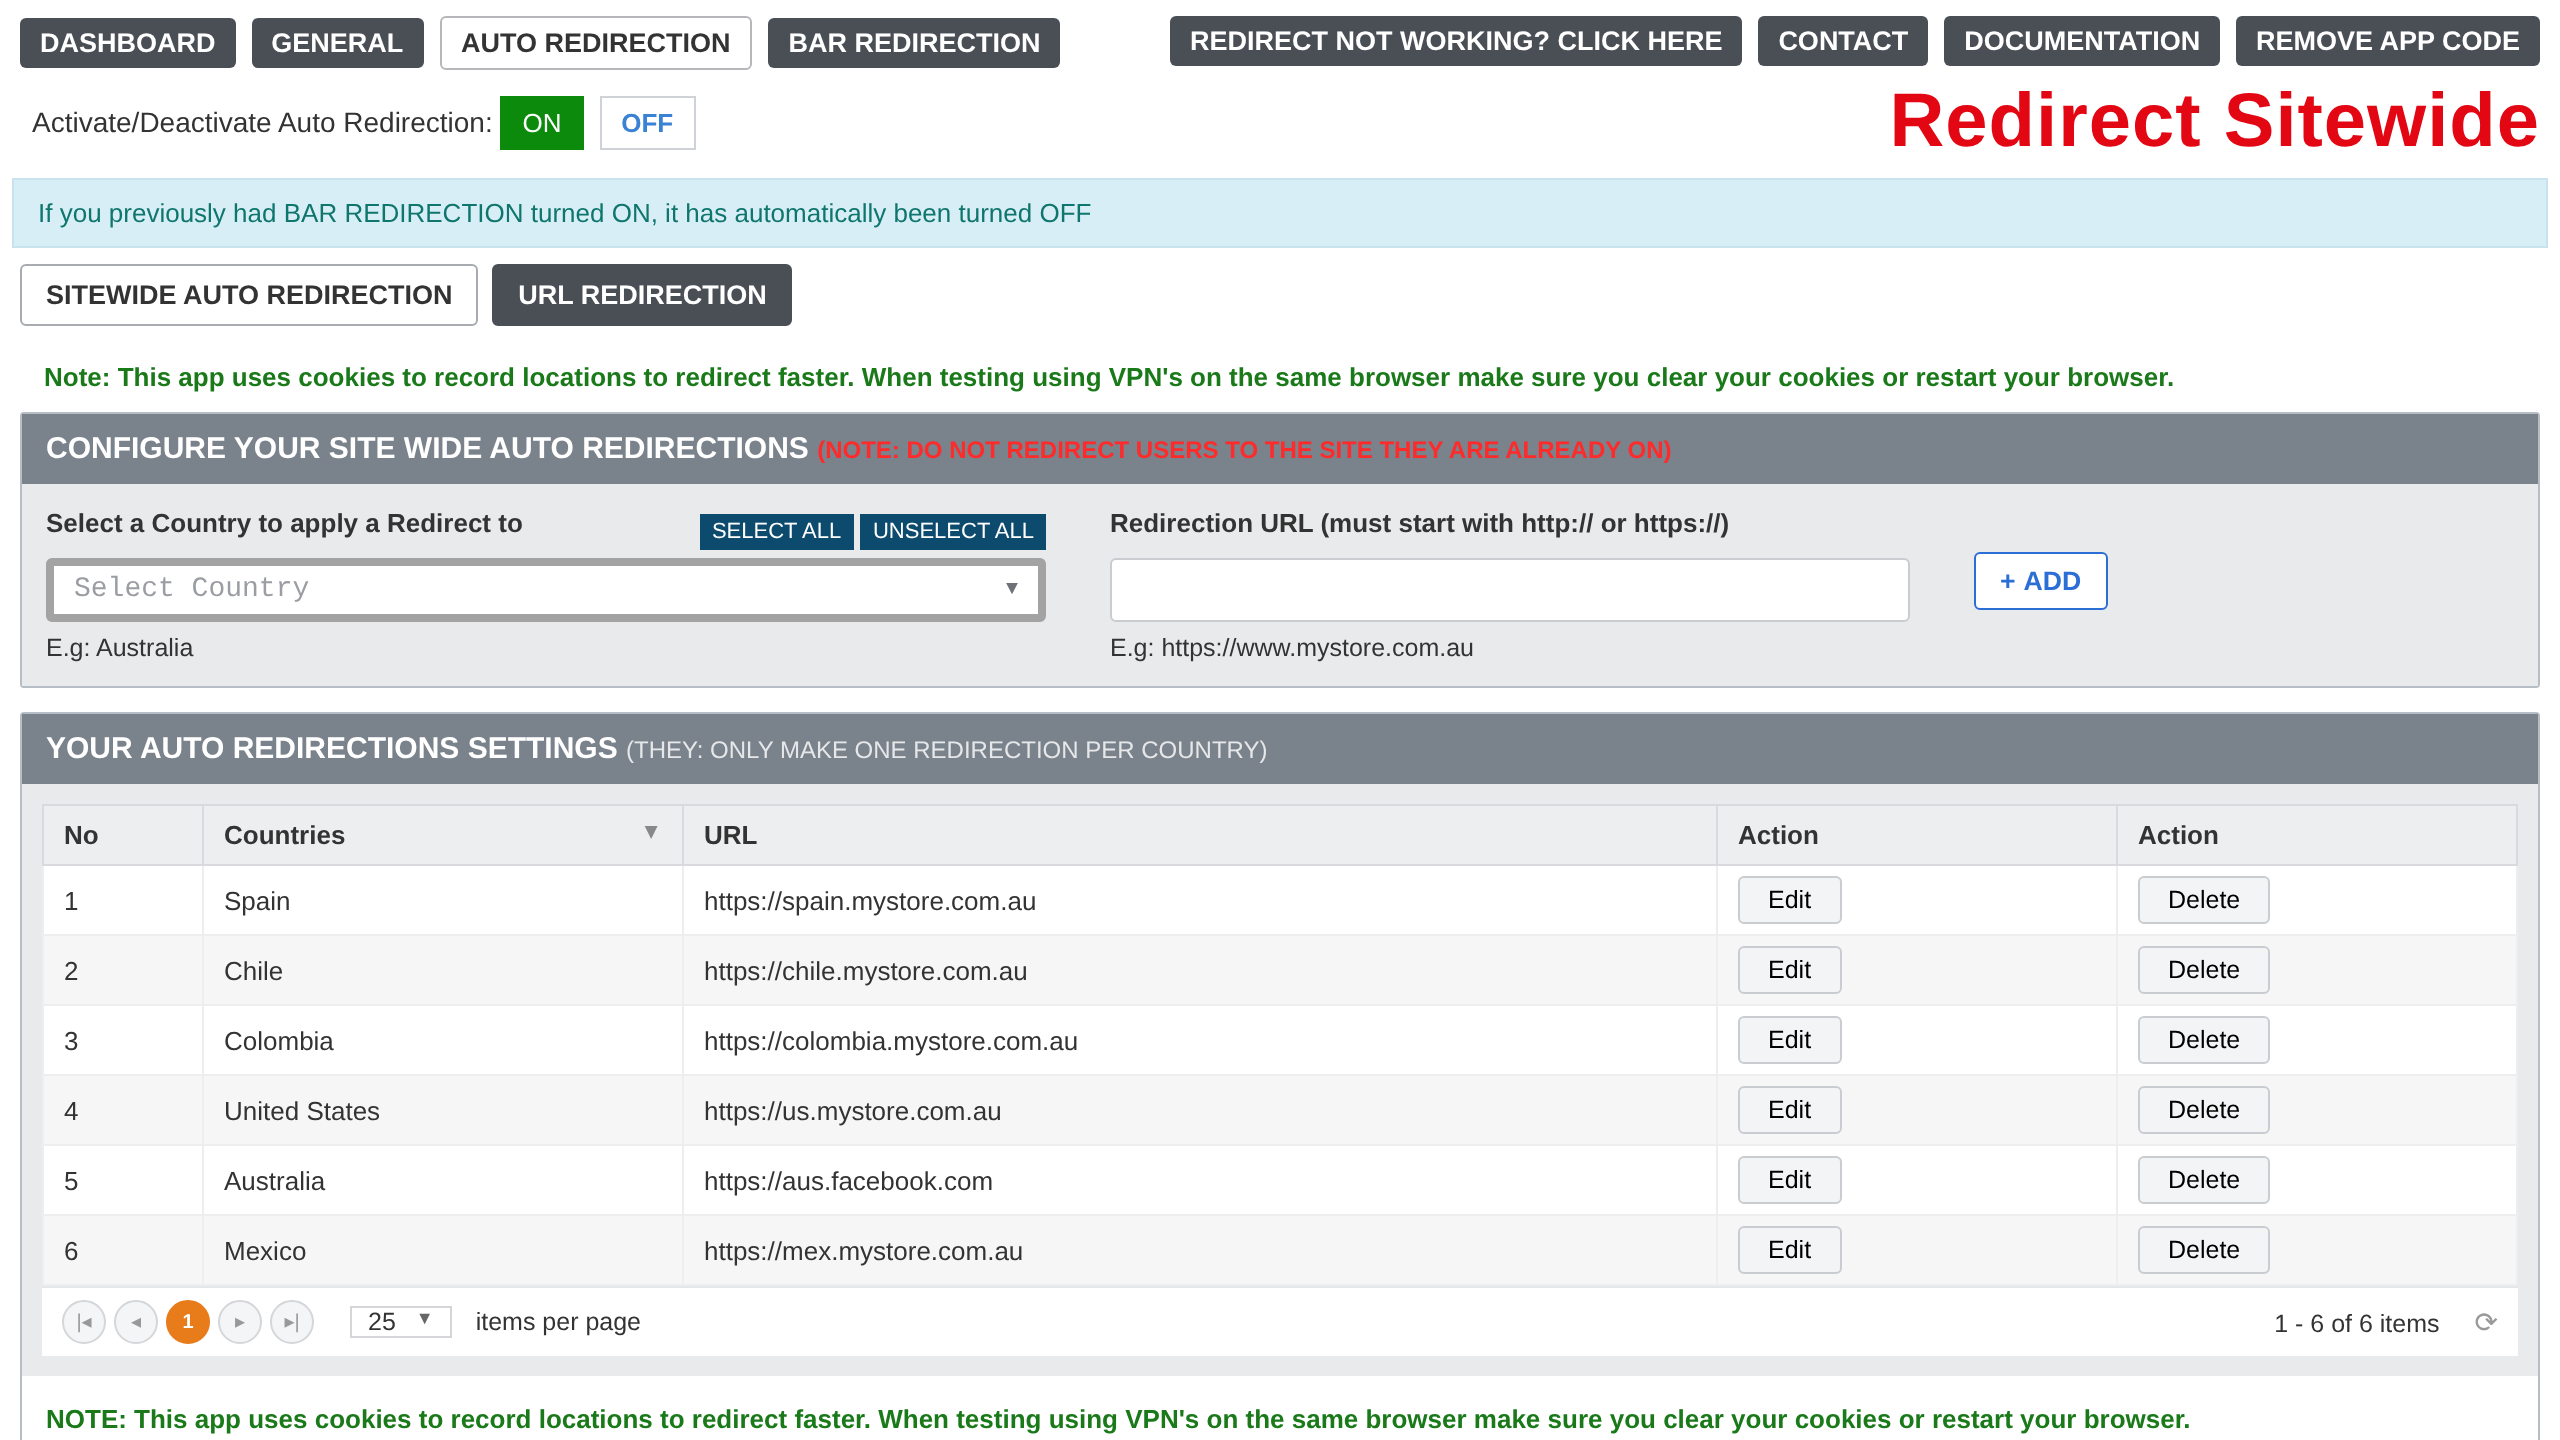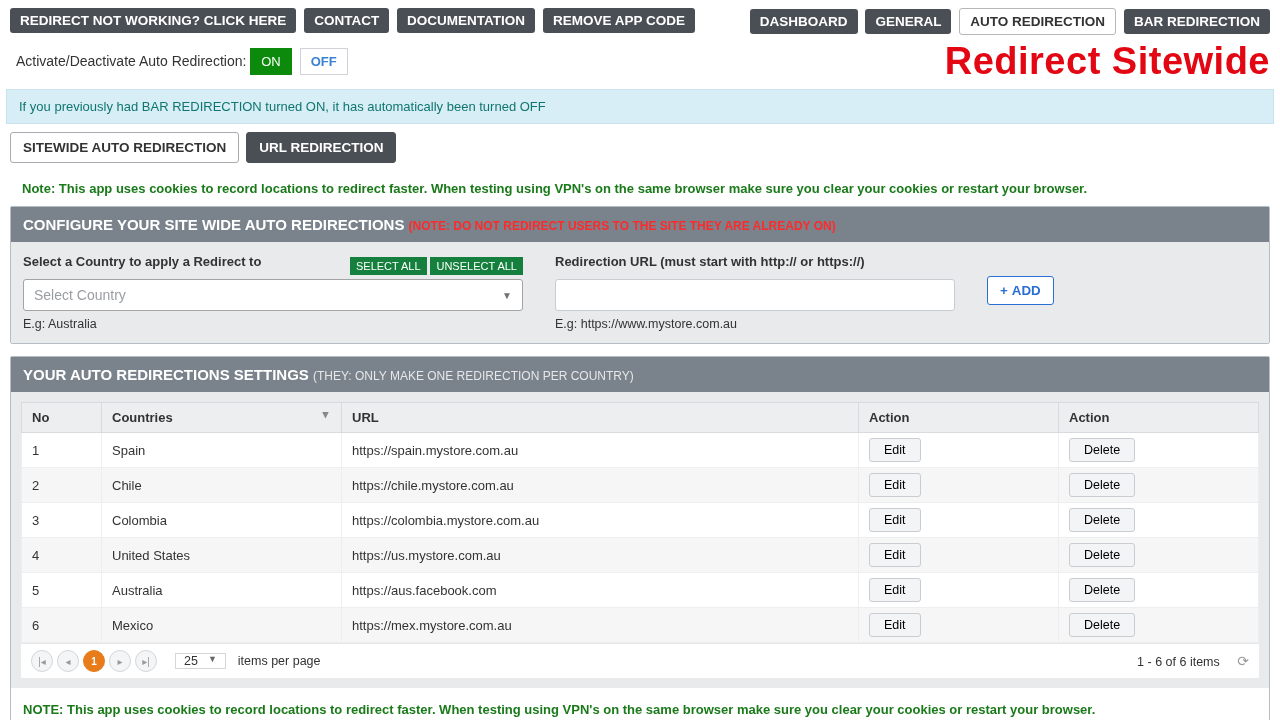--- a/index.html
+++ b/index.html
@@ -20,22 +20,22 @@
 .subtab-inactive { background: #4a4f56; color: #fff; border: 1px solid #4a4f56; }
 .note-green { color: #1a7a1a; font-weight: 700; font-size: 13px; padding: 18px 10px 10px 22px; }
 .panel { margin: 0 10px 12px; border: 1px solid #b7bdc5; border-radius: 2px; }
 .panel-head { background: #7a828c; color: #fff; padding: 9px 12px; font-size: 15px; font-weight: 600; }
 .panel-head .warn { color: #ff2a2a; font-size: 12px; font-weight: 600; }
 .panel-head .sub { color: #e6e7e8; font-size: 12px; font-weight: 500; }
 .panel-body { background: #e8eaec; padding: 12px; }
 .config-row { display: flex; gap: 32px; align-items: flex-start; }
 .col { flex: 1; }
 .label-bold { font-weight: 700; font-size: 13px; display: block; margin-bottom: 6px; }
-.mini-btn { background: #15803d; color: #fff; border: none; font-size: 11px; padding: 3px 6px; cursor: pointer; }
-.select-wrap { position: relative; background: #fff; border: 1px solid #a3a3a3; border-radius: 3px; height: 32px; display: flex; align-items: center; padding: 0 10px; color: #9a9da2; margin-top: 4px; }
+.mini-btn { background: #0c4a6e; color: #fff; border: none; font-size: 11px; padding: 3px 6px; cursor: pointer; }
+.select-wrap { position: relative; background: #fff; border: 4px solid #a3a3a3; border-radius: 3px; height: 32px; display: flex; align-items: center; padding: 0 10px; color: #9a9da2; margin-top: 4px; font-family: Liberation Mono, monospace; }
 .select-wrap .caret { position: absolute; right: 10px; font-size: 10px; color: #6e7177; }
 .text-input { width: 100%; height: 32px; border: 1px solid #c9ccd0; border-radius: 3px; padding: 0 8px; font-size: 13px; margin-top: 4px; }
 .hint { font-size: 12.5px; color: #333; margin-top: 6px; }
 .add-btn { display: inline-flex; align-items: center; gap: 4px; background: #fff; color: #2b6fd6; border: 1px solid #2b6fd6; padding: 6px 12px; font-weight: 700; cursor: pointer; border-radius: 3px; margin-top: 4px; }
 .tbl { width: 100%; border-collapse: collapse; background: #fff; font-size: 13px; }
 .tbl th { background: #edeef0; border: 1px solid #d8dadd; padding: 7px 10px; text-align: left; font-weight: 600; color: #333; }
 .tbl td { border: 1px solid #eceef0; padding: 5px 10px; vertical-align: middle; }
 .row-alt td { background: #f6f6f7; }
 .small-btn { background: #f3f4f5; border: 1px solid #c9ccd0; padding: 4px 14px; font-size: 12.5px; cursor: pointer; border-radius: 3px; }
 .filter-ico { float: right; font-size: 11px; color: #888; transform: scaleY(-1); }
@@ -46,30 +46,30 @@
 .pg-size { display: inline-flex; border: 1px solid #d4d6d9; height: 16px; padding: 0 8px; margin-left: 14px; position: relative; }
 .pg-size .sm-caret { font-size: 9px; margin-left: 10px; color: #666; }
 .refresh-ico { font-size: 14px; color: #999; cursor: pointer; margin-left: 14px; }
 .head-right-row { display: flex; justify-content: space-between; align-items: flex-end; }
 </style>
 </head>
 <body>
 
 <div class="topbar">
   <div>
+    <button class="btn">DASHBOARD</button>
+    <button class="btn">GENERAL</button>
+    <button class="btn btn-light">AUTO REDIRECTION</button>
+    <button class="btn">BAR REDIRECTION</button>
+  </div>
+  <div>
     <button class="btn">REDIRECT NOT WORKING? CLICK HERE</button>
     <button class="btn">CONTACT</button>
     <button class="btn">DOCUMENTATION</button>
     <button class="btn">REMOVE APP CODE</button>
-  </div>
-  <div>
-    <button class="btn">DASHBOARD</button>
-    <button class="btn">GENERAL</button>
-    <button class="btn btn-light">AUTO REDIRECTION</button>
-    <button class="btn">BAR REDIRECTION</button>
   </div>
 </div>
 
 <div class="row-sub">
   <div>
     <span class="toggle-label">Activate/Deactivate Auto Redirection:</span>
     <span class="toggle-on">ON</span>
     <span class="toggle-off">OFF</span>
   </div>
   <div class="headline">Redirect Sitewide</div>

